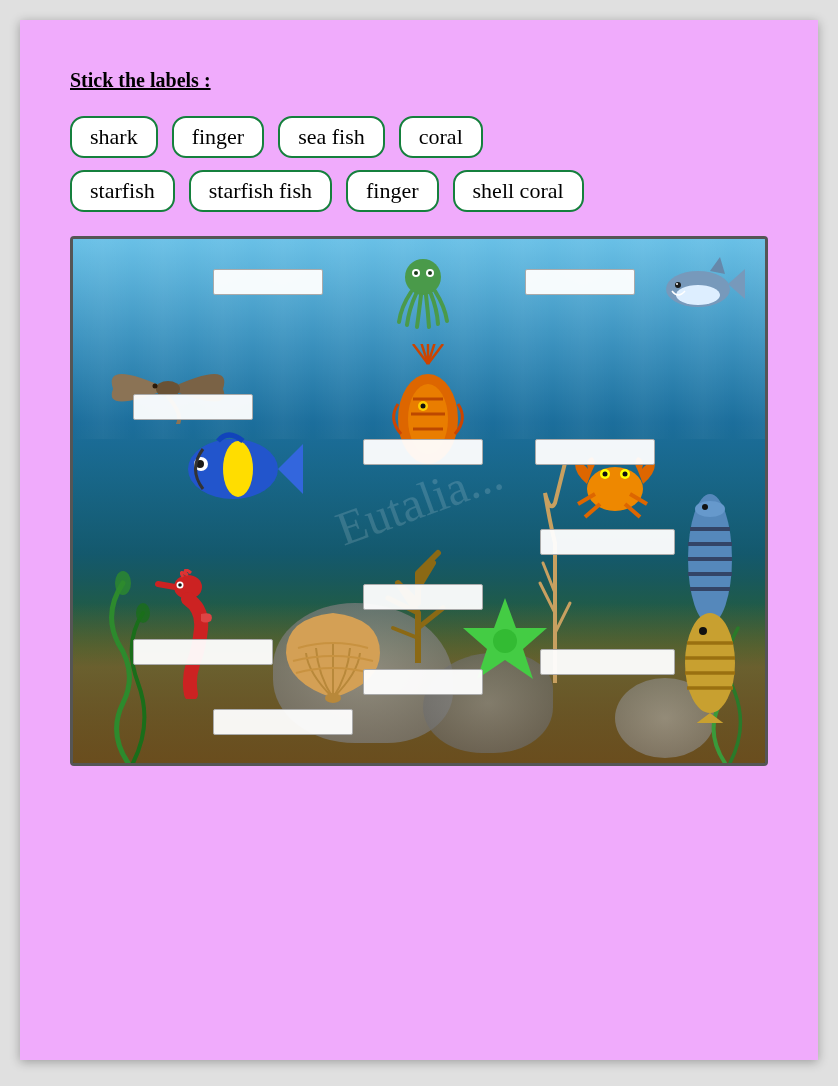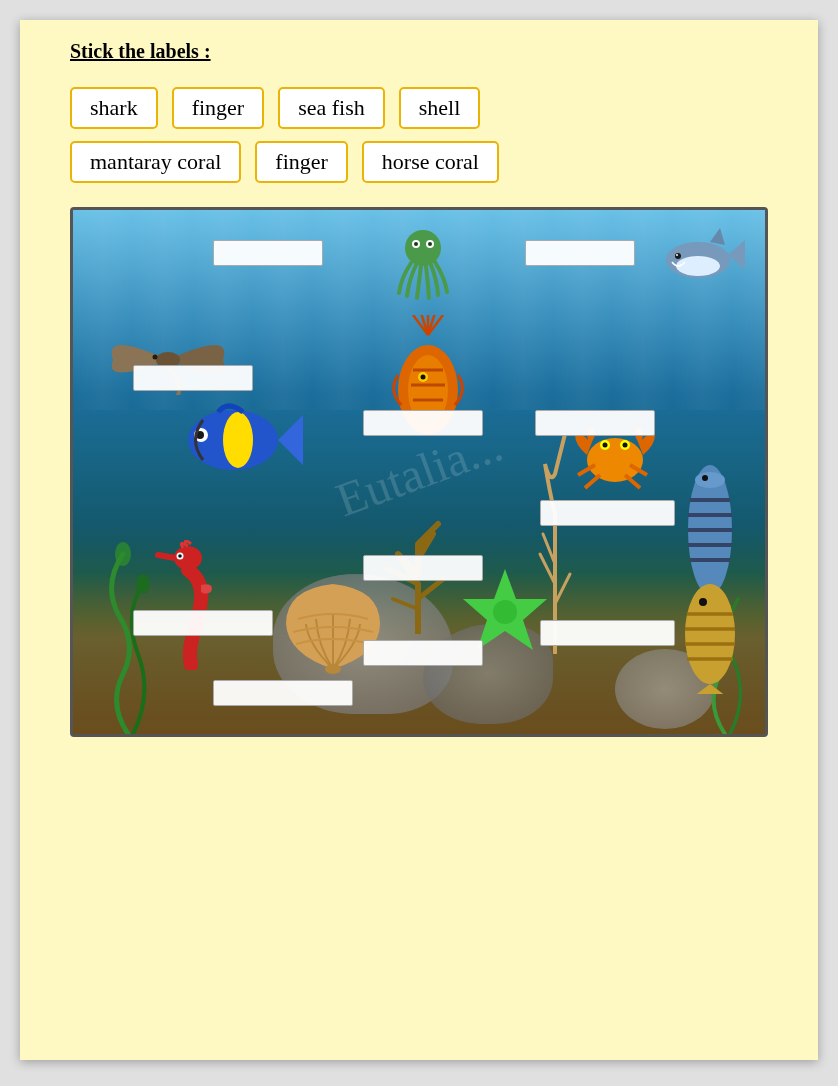--- a/index.html
+++ b/index.html
@@ -7,24 +7,24 @@
     body {
       background: #e0e0e0;
       display: flex;
       justify-content: center;
       align-items: flex-start;
       padding: 20px;
       font-family: 'Comic Sans MS', 'Chalkboard SE', cursive;
     }
 
     .page {
-      background: #fef9c3;
+      background: #f0abfc;
       width: 800px;
       min-height: 1040px;
-      padding: 20px 50px;
+      padding: 49px 50px;
       box-shadow: 0 2px 10px rgba(0,0,0,0.3);
     }
 
     .instruction {
       font-size: 20px;
       font-weight: bold;
       text-decoration: underline;
       margin-bottom: 24px;
       font-family: 'Comic Sans MS', cursive;
     }
@@ -37,22 +37,22 @@
     }
 
     .labels-row {
       display: flex;
       flex-wrap: wrap;
       gap: 14px;
       align-items: center;
     }
 
     .label-tag {
-      border: 2px solid #eab308;
-      border-radius: 5px;
+      border: 2px solid #15803d;
+      border-radius: 14px;
       padding: 6px 18px;
       font-size: 22px;
       font-family: 'Comic Sans MS', cursive;
       background: #fff;
       cursor: pointer;
     }
 
     .scene-container {
       position: relative;
       width: 100%;
@@ -114,26 +114,27 @@
 
 <div class="page">
 
   <div class="instruction">Stick the labels :</div>
 
   <div class="labels-section">
     <div class="labels-row">
       <span class="label-tag">shark</span>
       <span class="label-tag">finger</span>
       <span class="label-tag">sea fish</span>
-      <span class="label-tag">shell</span>
+      <span class="label-tag">coral</span>
     </div>
     <div class="labels-row">
-      <span class="label-tag">mantaray coral</span>
+      <span class="label-tag">starfish</span>
+      <span class="label-tag">starfish fish</span>
       <span class="label-tag">finger</span>
-      <span class="label-tag">horse coral</span>
+      <span class="label-tag">shell coral</span>
     </div>
   </div>
 
   <div class="scene-container">
 
     <div style="position:absolute;inset:0;background:linear-gradient(180deg,rgba(100,190,230,0.85) 0%,rgba(20,100,150,0.8) 35%,rgba(15,80,100,0.75) 60%,rgba(40,90,40,0.85) 78%,rgba(25,60,25,0.95) 100%);"></div>
 
     <div style="position:absolute;top:0;left:0;right:0;height:200px;background:repeating-linear-gradient(90deg,transparent 0px,rgba(255,255,255,0.04) 30px,transparent 60px);"></div>
 
     <div style="position:absolute;bottom:0;left:0;right:0;height:160px;background:linear-gradient(180deg,transparent,rgba(150,100,50,0.6) 40%,rgba(120,80,30,0.85) 100%);border-radius:0;"></div>

